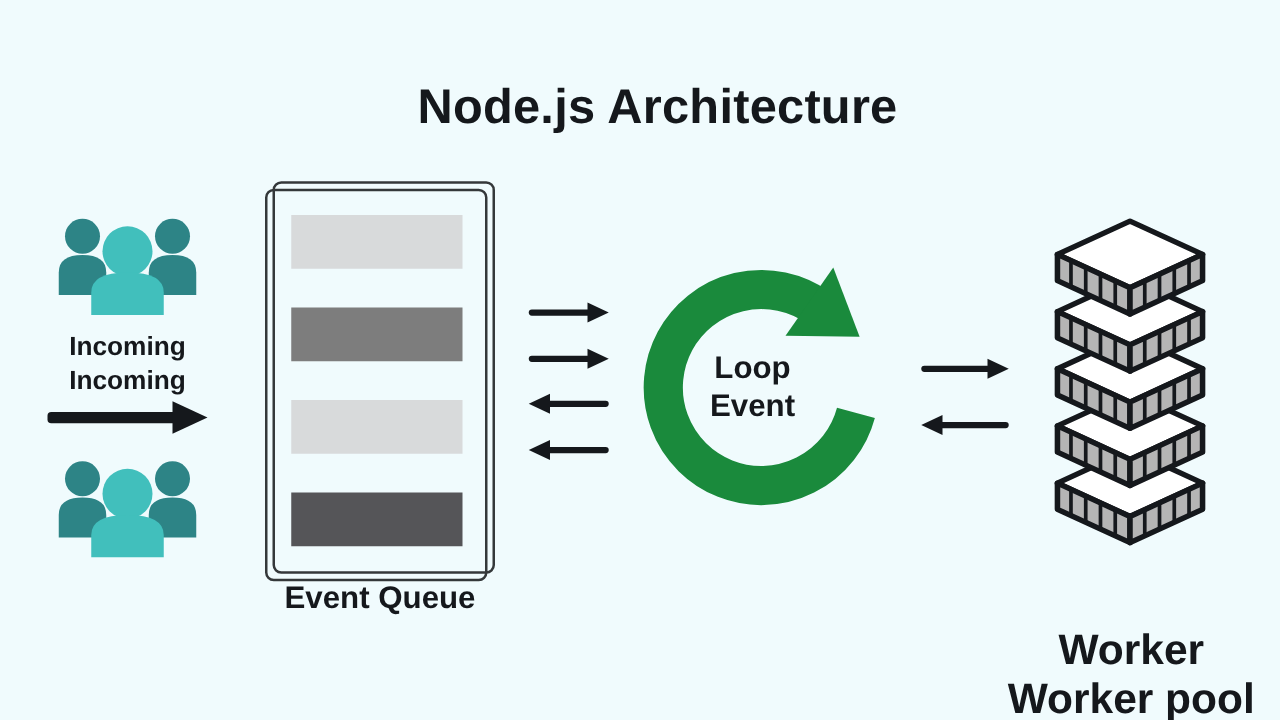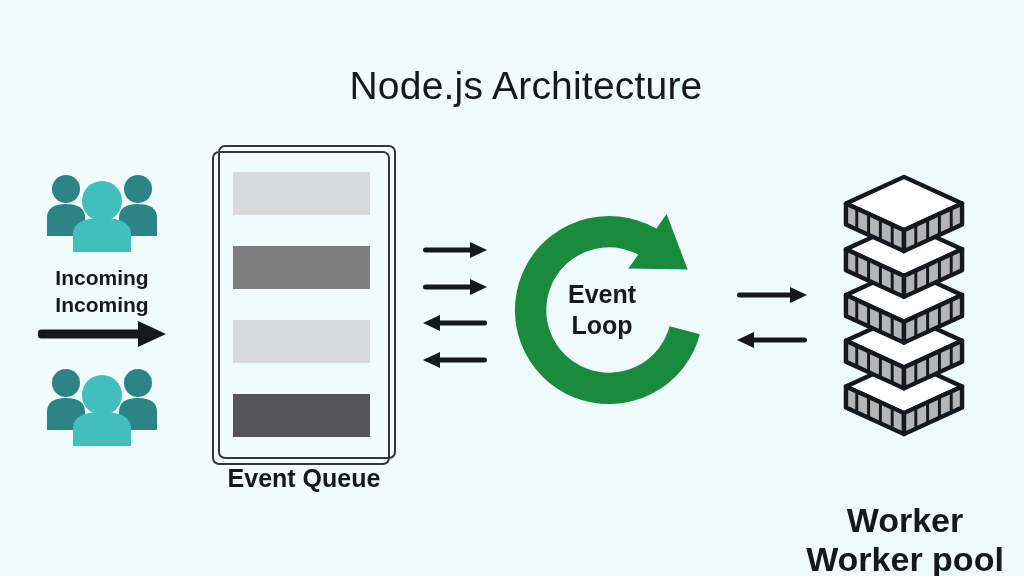--- a/index.html
+++ b/index.html
@@ -1,21 +1,21 @@
 <!DOCTYPE html>
 <html style="--background: #f0fbfd; --ink: #15181c; --teal-front: #41bfbc; --teal-back: #2d8486; --green: #1a8a3c; --bar-light: #d8dadb; --bar-medium: #7d7d7d; --bar-dark: #555558; --slab-top: #ffffff; --slab-side: #b5b5b5; --outline: #34383a;"><head>
 <meta charset="utf-8">
 <style>
   html,body{margin:0;padding:0;}
   body{font-family:"Liberation Sans","DejaVu Sans",sans-serif;background:#dfe9ec;}
   .stage{position:relative;width:1024px;height:576px;overflow:hidden;background:var(--background,#f0fbfd);color:var(--ink,#15181c);}
   .abs{position:absolute;}
 
   
-  .title{top:38px;left:0;right:0;text-align:center;font-size:39px;font-weight:400;letter-spacing:.2px;margin-left:28px;}
+  .title{top:38px;left:0;right:0;text-align:center;font-size:39px;font-weight:700;letter-spacing:.2px;margin-left:28px;}
 
   
   .node-label{font-weight:700;text-align:center;}
   .incoming-label{left:22px;top:264px;width:160px;font-size:21px;line-height:27px;}
   .queue-label{left:212px;top:464px;width:184px;font-size:25px;}
   .worker-label{left:795px;top:467px;width:220px;font-size:34px;line-height:39px;margin-top:34px;}
 
   
   .people{width:120px;height:84px;display:block;}
   .people-1{left:42px;top:168px;}
@@ -145,22 +145,22 @@
         <span class="head"></span>
       </div>
     </div>
 
   <div class="abs event-loop">
     <svg viewBox="0 0 200 200">
       <path d="M 145.9 34.5 A 80 80 0 1 0 177.3 120.7" fill="none" stroke="var(--green,#1a8a3c)" stroke-width="32"></path>
       <polygon points="180.3,58.6 119.8,57.7 158.8,2.1" fill="var(--green,#1a8a3c)"></polygon>
     </svg>
     <div class="loop-text">
+      <div>Loop</div>
       <div>Event</div>
-      <div>Loop</div>
     </div>
   </div>
 
   <div class="abs arrow-col loop-worker-arrows">
       <div class="arrow small right">
         <span class="shaft"></span>
         <span class="head"></span>
       </div>
       <div class="arrow small left">
         <span class="shaft"></span>

